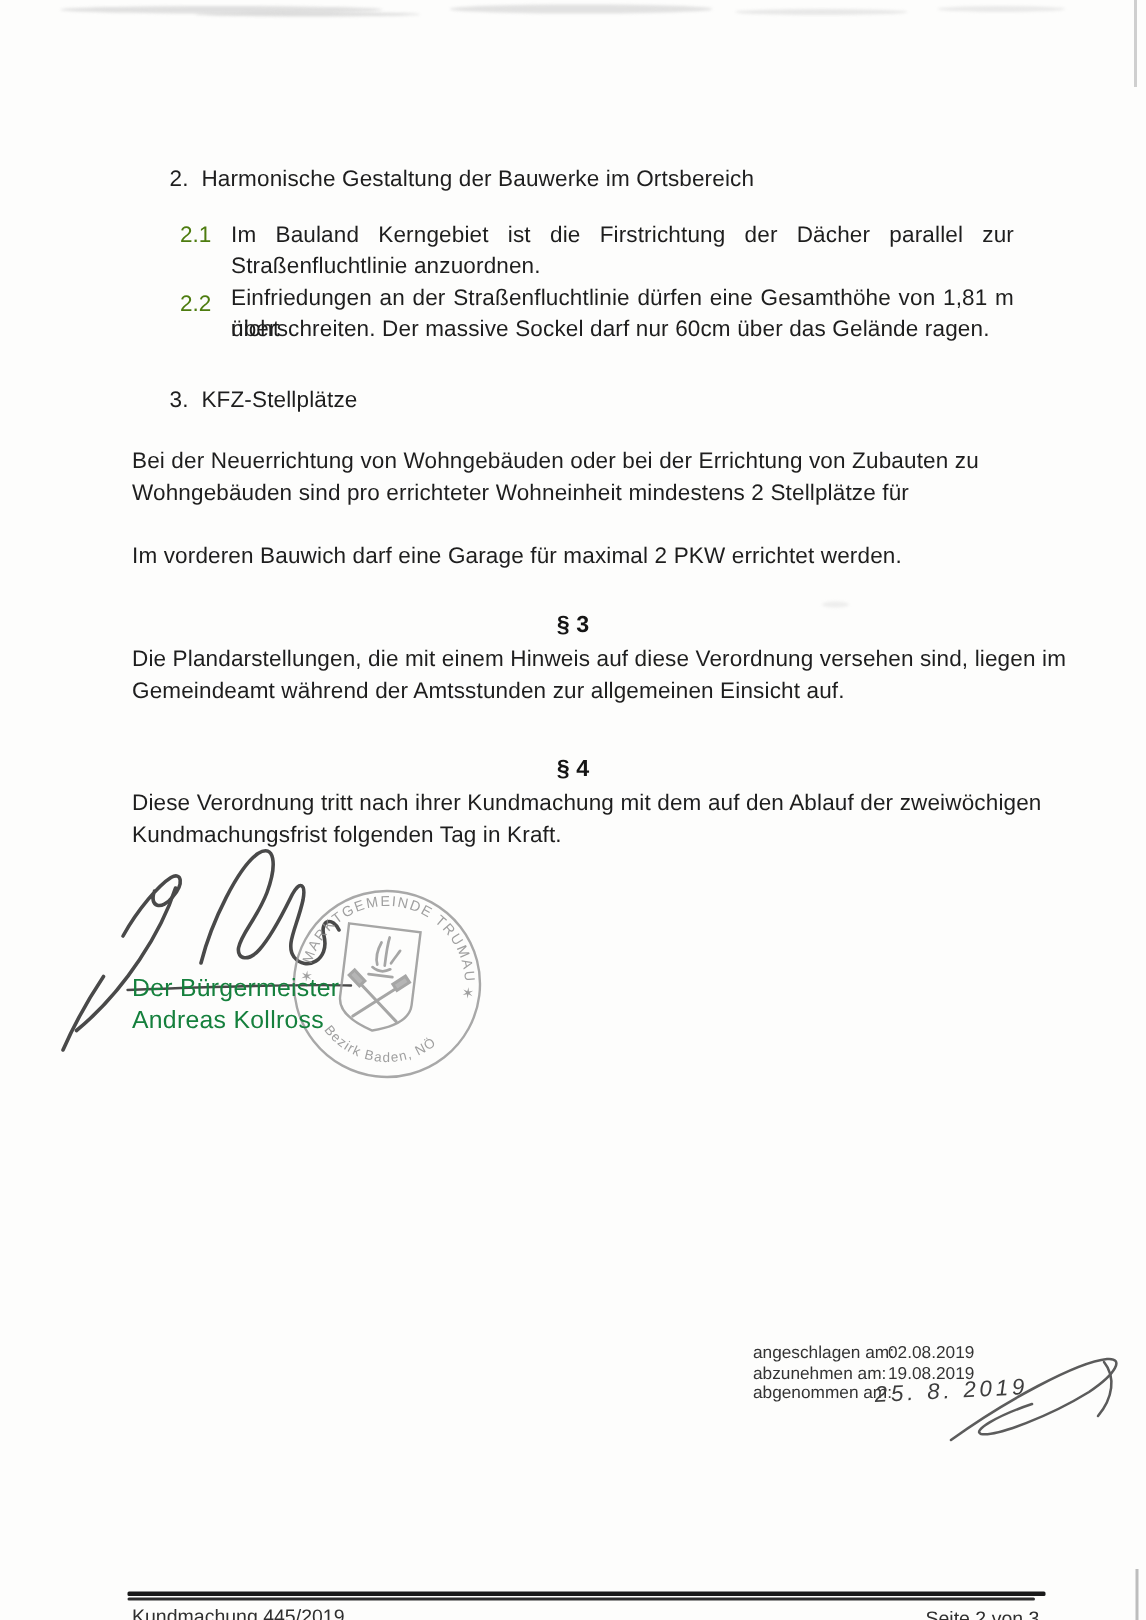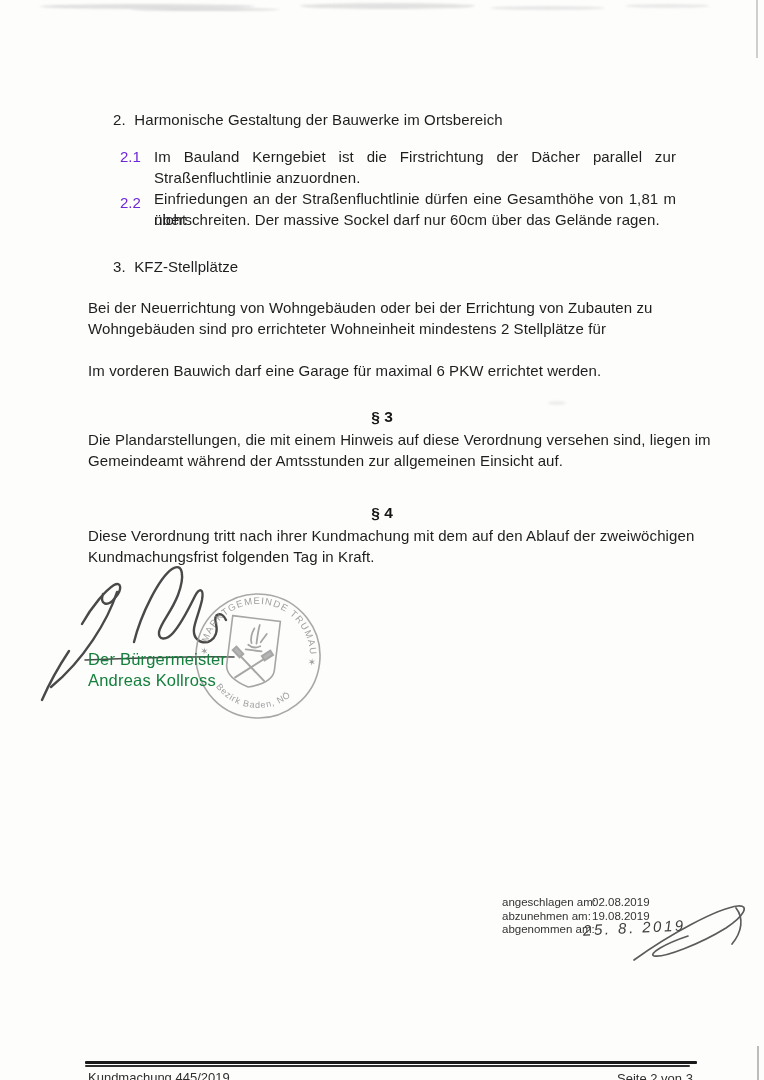--- a/index.html
+++ b/index.html
@@ -5,21 +5,21 @@
   html,body{margin:0;padding:0;background:#e9e9e9;}
   .page{
     position:relative;width:764px;height:1080px;margin:0 auto;
     background:#fdfdfc;overflow:hidden;
     font-family:"Liberation Sans","DejaVu Sans",sans-serif;
     color:#1d1d1d;
   }
   .abs{position:absolute;}
   .bodyline{font-size:15px;line-height:21px;white-space:nowrap;letter-spacing:0.1px;color:#1e1e1e;}
   .just{white-space:normal;text-align:justify;text-align-last:justify;}
-  .num{font-size:15px;line-height:21px;color:#6d28d9;}
+  .num{font-size:15px;line-height:21px;color:#4d7c0f;}
   .parheading{font-size:15.5px;font-weight:700;color:#151515;text-align:center;width:588px;left:88px;}
   .sigtext{font-size:16.5px;line-height:21px;color:#15803d;letter-spacing:0.2px;white-space:nowrap;}
   .daterow{display:flex;font-size:11.5px;line-height:13.5px;color:#333;white-space:nowrap;}
   .daterow .lbl{width:90px;}
   .handdate{font-size:15px;font-style:italic;color:#3d3d3d;letter-spacing:2.5px;transform:rotate(-3deg);white-space:nowrap;}
   .ruleA{height:3px;background:#191919;border-radius:1px;}
   .ruleB{height:2px;background:#2e2e2e;border-radius:1px;}
   .foot{font-size:13px;color:#2f2f2f;white-space:nowrap;}
   .smudge{background:#d6d6d6;border-radius:50%;filter:blur(1px);}
   svg{overflow:visible;}
@@ -51,21 +51,21 @@
   <div class="abs bodyline just" style="left:154px;top:188px;width:522px;">Einfriedungen an der Straßenfluchtlinie dürfen eine Gesamthöhe von 1,81 m nicht</div>
   <div class="abs bodyline" style="left:154px;top:209px;">überschreiten. Der massive Sockel darf nur 60cm über das Gelände ragen.</div>
 
   <div class="abs bodyline" style="left:113px;top:256px;">
     <span>3.</span>&nbsp;
     <span>KFZ-Stellplätze</span>
   </div>
 
   <div class="abs bodyline" style="left:88px;top:297px;">Bei der Neuerrichtung von Wohngebäuden oder bei der Errichtung von Zubauten zu</div>
   <div class="abs bodyline" style="left:88px;top:318px;">Wohngebäuden sind pro errichteter Wohneinheit mindestens 2 Stellplätze für</div>
-  <div class="abs bodyline" style="left:88px;top:360px;">Im vorderen Bauwich darf eine Garage für maximal 6 PKW errichtet werden.</div>
+  <div class="abs bodyline" style="left:88px;top:360px;">Im vorderen Bauwich darf eine Garage für maximal 2 PKW errichtet werden.</div>
 
   <div class="abs parheading" style="top:408px;">§ 3</div>
   <div class="abs bodyline" style="left:88px;top:429px;">Die Plandarstellungen, die mit einem Hinweis auf diese Verordnung versehen sind, liegen im</div>
   <div class="abs bodyline" style="left:88px;top:450px;">Gemeindeamt während der Amtsstunden zur allgemeinen Einsicht auf.</div>
 
   <div class="abs parheading" style="top:504px;">§ 4</div>
   <div class="abs bodyline" style="left:88px;top:525px;">Diese Verordnung tritt nach ihrer Kundmachung mit dem auf den Ablauf der zweiwöchigen</div>
   <div class="abs bodyline" style="left:88px;top:546px;">Kundmachungsfrist folgenden Tag in Kraft.</div>
 
   <svg class="abs" style="left:38px;top:556px;" width="250" height="150" viewBox="0 0 250 150">

